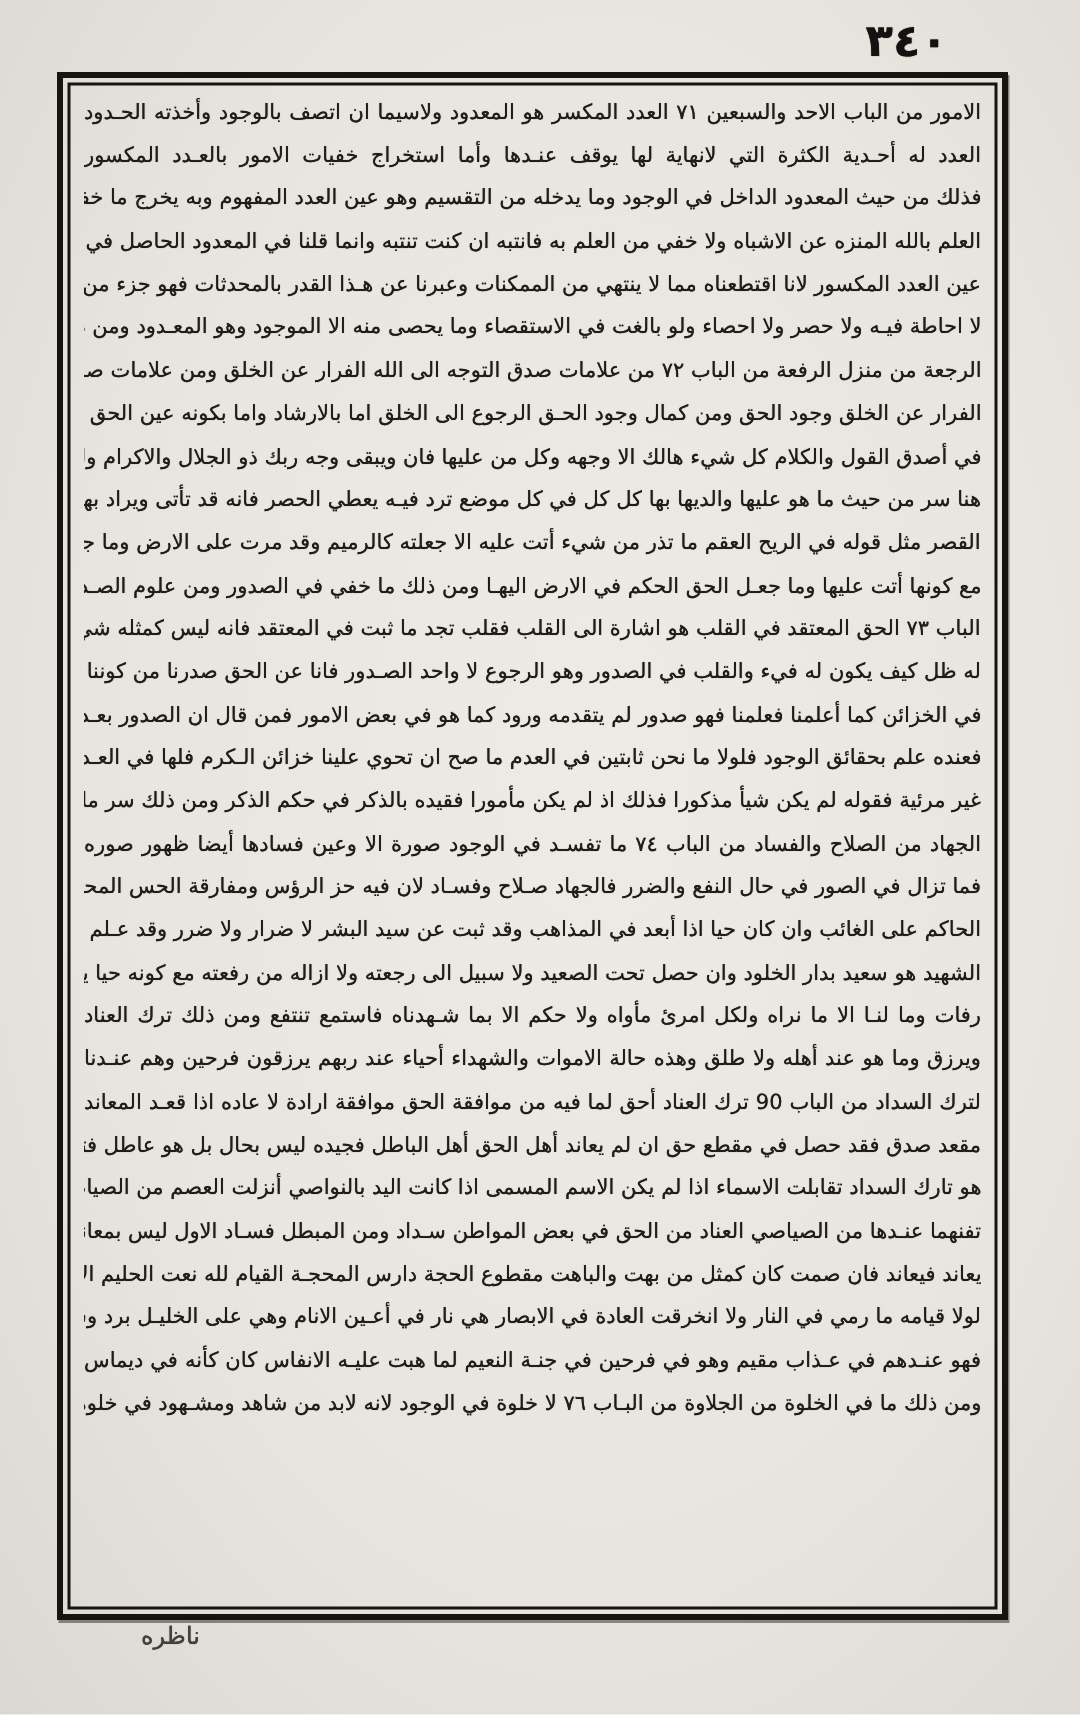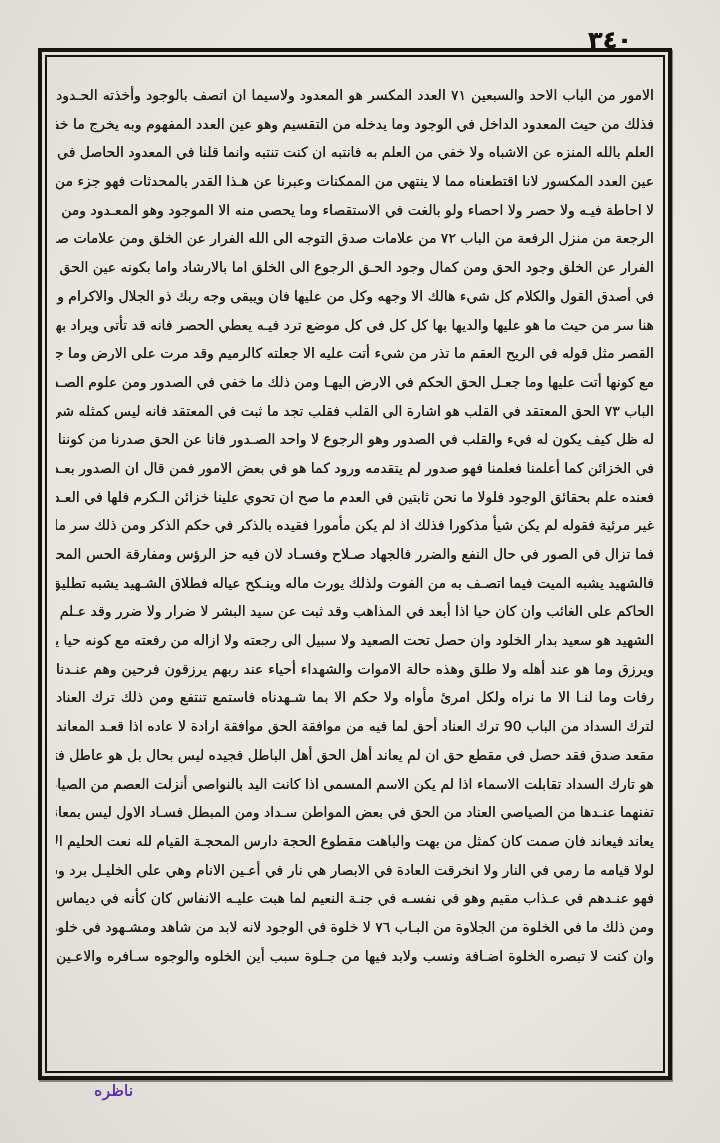--- a/index.html
+++ b/index.html
@@ -10,24 +10,24 @@
     width: 720px;
     height: 1143px;
     position: relative;
     overflow: hidden;
     font-family: "DejaVu Sans", sans-serif;
     background: radial-gradient(ellipse at 55% 45%, #eeebe6 0%, #e8e5df 60%, #dbd8d1 100%);
     color: #1c1a17;
   }
   .page-number {
     position: absolute;
-    top: 26px;
+    top: 10px;
     right: 88px;
     direction: rtl;
-    font-size: 24px;
+    font-size: 30px;
     font-weight: bold;
     letter-spacing: 1px;
     color: #141210;
     text-shadow: 0 0 0.6px #141210;
   }
   .frame {
     position: absolute;
     left: 38px;
     top: 48px;
     width: 634px;
@@ -40,81 +40,80 @@
     position: absolute;
     top: 3px; left: 3px; right: 3px; bottom: 3px;
     border: 2px solid #17140f;
     box-sizing: border-box;
     overflow: hidden;
     padding: 4px 9px 0 9px;
   }
   .text-block {
     width: 100%;
     height: 100%;
-    margin-top: 20px;
   }
   .line {
     direction: rtl;
     unicode-bidi: embed;
     text-align: justify;
     text-align-last: justify;
     font-size: 14px;
     height: 28.7px;
     line-height: 28.7px;
     overflow: hidden;
     white-space: nowrap;
     color: #201d19;
     text-shadow: 0 0 0.45px #201d19;
   }
   .catchword {
     position: absolute;
     left: 94px;
     top: 1081px;
     direction: rtl;
     font-size: 16px;
-    color: #6d28d9;
+    color: #404040;
     text-shadow: 0 0 0.5px #1c1a17;
   }
 </style>
 </head>
 <body>
 
 <div class="page-number">٣٤٠</div>
 
 <div class="frame">
   <div class="frame-inner">
     <div class="text-block">
         <div class="line">الامور من الباب الاحد والسبعين ٧١ العدد المكسر هو المعدود ولاسيما ان اتصف بالوجود وأخذته الحـدود</div>
+        <div class="line">العدد له أحـدية الكثرة التي لانهاية لها يوقف عنـدها وأما استخراج خفيات الامور بالعـدد المكسور</div>
         <div class="line">فذلك من حيث المعدود الداخل في الوجود وما يدخله من التقسيم وهو عين العدد المفهوم وبه يخرج ما خفي من</div>
         <div class="line">العلم بالله المنزه عن الاشباه ولا خفي من العلم به فانتبه ان كنت تنتبه وانما قلنا في المعدود الحاصل في الوجود انه</div>
         <div class="line">عين العدد المكسور لانا اقتطعناه مما لا ينتهي من الممكنات وعبرنا عن هـذا القدر بالمحدثات فهو جزء من كل</div>
         <div class="line">لا احاطة فيـه ولا حصر ولا احصاء ولو بالغت في الاستقصاء وما يحصى منه الا الموجود وهو المعـدود ومن ذلك سر</div>
         <div class="line">الرجعة من منزل الرفعة من الباب ٧٢ من علامات صدق التوجه الى الله الفرار عن الخلق ومن علامات صدق</div>
         <div class="line">الفرار عن الخلق وجود الحق ومن كمال وجود الحـق الرجوع الى الخلق اما بالارشاد واما بكونه عين الحق فسمه</div>
         <div class="line">في أصدق القول والكلام كل شيء هالك الا وجهه وكل من عليها فان ويبقى وجه ربك ذو الجلال والاكرام ولكن</div>
         <div class="line">هنا سر من حيث ما هو عليها والديها بها كل كل في كل موضع ترد فيـه يعطي الحصر فانه قد تأتى ويراد بها</div>
         <div class="line">القصر مثل قوله في الريح العقم ما تذر من شيء أتت عليه الا جعلته كالرميم وقد مرت على الارض وما جعلتها كالرميم</div>
         <div class="line">مع كونها أتت عليها وما جعـل الحق الحكم في الارض اليهـا ومن ذلك ما خفي في الصدور ومن علوم الصـدور من</div>
         <div class="line">الباب ٧٣ الحق المعتقد في القلب هو اشارة الى القلب فقلب تجد ما ثبت في المعتقد فانه ليس كمثله شيء ومن لم يثبت</div>
         <div class="line">له ظل كيف يكون له فيء والقلب في الصدور وهو الرجوع لا واحد الصـدور فانا عن الحق صدرنا من كوننا عنـده</div>
         <div class="line">في الخزائن كما أعلمنا فعلمنا فهو صدور لم يتقدمه ورود كما هو في بعض الامور فمن قال ان الصدور بعـد الورود</div>
         <div class="line">فعنده علم بحقائق الوجود فلولا ما نحن ثابتين في العدم ما صح ان تحوي علينا خزائن الـكرم فلها في العـدم شيئية</div>
         <div class="line">غير مرئية فقوله لم يكن شيأ مذكورا فذلك اذ لم يكن مأمورا فقيده بالذكر في حكم الذكر ومن ذلك سر ما في</div>
+        <div class="line">الجهاد من الصلاح والفساد من الباب ٧٤ ما تفسـد في الوجود صورة الا وعين فسادها أيضا ظهور صوره</div>
         <div class="line">فما تزال في الصور في حال النفع والضرر فالجهاد صـلاح وفسـاد لان فيه حز الرؤس ومفارقة الحس المحسوس</div>
-        <div class="line">فالشهيد يشبه الميت فيما اتصـف به من الفوت ولذلك يورث ماله وينـكح عياله فطلاق الشـهيد يشبه تطليق</div>
         <div class="line">الحاكم على الغائب وان كان حيا اذا أبعد في المذاهب وقد ثبت عن سيد البشر لا ضرار ولا ضرر وقد عـلم ان</div>
         <div class="line">الشهيد هو سعيد بدار الخلود وان حصل تحت الصعيد ولا سبيل الى رجعته ولا ازاله من رفعته مع كونه حيا يفرح</div>
+        <div class="line">رفات وما لنـا الا ما نراه ولكل امرئ مأواه ولا حكم الا بما شـهدناه فاستمع تنتفع ومن ذلك ترك العناد</div>
         <div class="line">ويرزق وما هو عند أهله ولا طلق وهذه حالة الاموات والشهداء أحياء عند ربهم يرزقون فرحين وهم عنـدنا</div>
-        <div class="line">رفات وما لنـا الا ما نراه ولكل امرئ مأواه ولا حكم الا بما شـهدناه فاستمع تنتفع ومن ذلك ترك العناد</div>
         <div class="line">لترك السداد من الباب 90 ترك العناد أحق لما فيه من موافقة الحق موافقة ارادة لا عاده اذا قعـد المعاند</div>
         <div class="line">مقعد صدق فقد حصل في مقطع حق ان لم يعاند أهل الحق أهل الباطل فجيده ليس بحال بل هو عاطل فتارك العناد</div>
         <div class="line">هو تارك السداد تقابلت الاسماء اذا لم يكن الاسم المسمى اذا كانت اليد بالنواصي أنزلت العصم من الصياصي ولم</div>
         <div class="line">تفنهما عنـدها من الصياصي العناد من الحق في بعض المواطن سـداد ومن المبطل فسـاد الاول ليس بمعاند حتى</div>
         <div class="line">يعاند فيعاند فان صمت كان كمثل من بهت والباهت مقطوع الحجة دارس المحجـة القيام لله نعت الحليم الاواه</div>
         <div class="line">لولا قيامه ما رمي في النار ولا انخرقت العادة في الابصار هي نار في أعـين الانام وهي على الخليـل برد وسـلام</div>
-        <div class="line">فهو عنـدهم في عـذاب مقيم وهو في نفسـه في جنـة النعيم لما هبت عليـه الانفاس كان كأنه في ديماس</div>
+        <div class="line">فهو عنـدهم في عـذاب مقيم وهو في فرحين في جنـة النعيم لما هبت عليـه الانفاس كان كأنه في ديماس</div>
         <div class="line">ومن ذلك ما في الخلوة من الجلاوة من البـاب ٧٦ لا خلوة في الوجود لانه لابد من شاهد ومشـهود في خلوة</div>
-        <div class="line">وان كنت لا تبصره الخلوة اضـافة ونسب ولابد فيها من جـلوة سبب أين الخلوه والوجوه سـافره والاعـين</div>
       </div>
   </div>
 </div>
 
 <div class="catchword">ناظره</div>
 
 </body></html>

